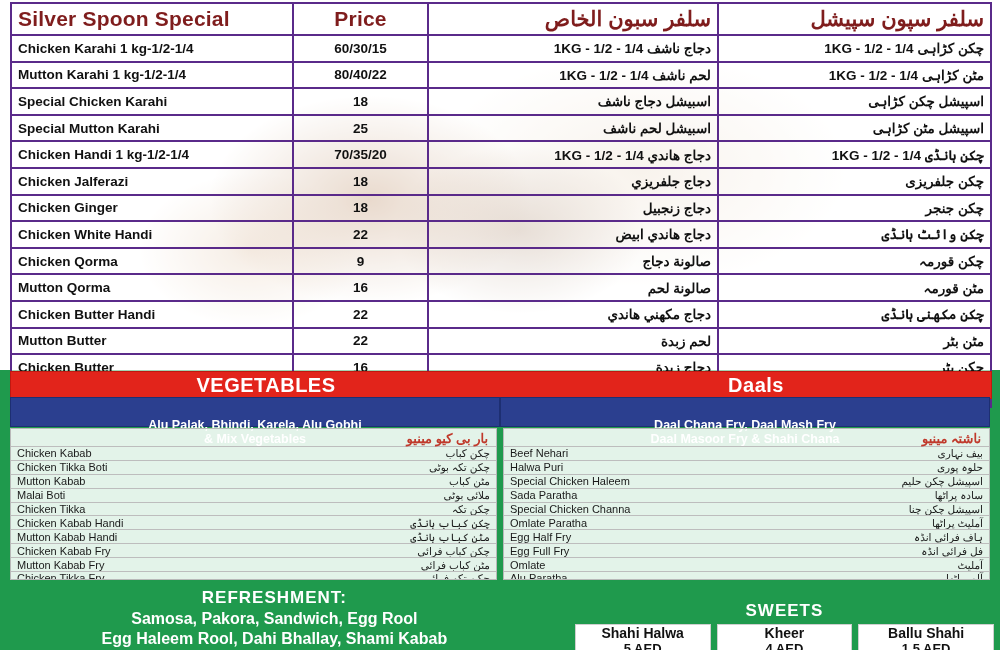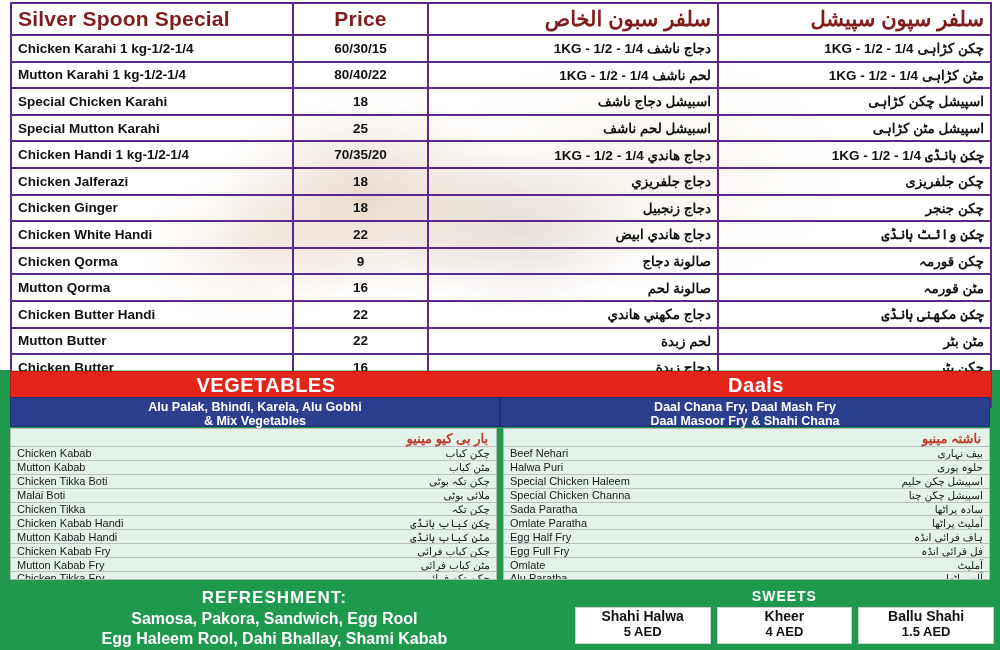--- a/index.html
+++ b/index.html
@@ -70,21 +70,21 @@
     flex:1;text-align:center;color:#ffffff;font-size:20px;font-weight:bold;
     line-height:26px;letter-spacing:.5px;padding-left:20px;
   }
   .blue-band{
     position:absolute;left:10px;top:397px;width:980px;height:30px;
     display:flex;
   }
   .blue-band > div{
     flex:1;background:#2b3f8f;color:#ffffff;text-align:center;
     font-size:12.5px;font-weight:bold;line-height:14px;
-    padding-top:2px;border:1px solid #1d2f72;box-sizing:border-box;
+    padding-top:20px;border:1px solid #1d2f72;box-sizing:border-box;
   }
 
   
   .panels{
     position:absolute;left:10px;top:428px;width:980px;height:152px;
     display:flex;gap:6px;
   }
   .panel{
     flex:1;background:rgba(255,255,255,.88);
     border:1px solid #b9b9b9;
@@ -114,21 +114,21 @@
     gap:20px;
   }
   .refresh{
     width:560px;text-align:center;color:#ffffff;
   }
   .refresh .t{font-size:17px;font-weight:bold;letter-spacing:1px;margin-top:3px}
   .refresh .l{font-size:16px;font-weight:bold;margin-top:2px}
   .sweets{
     width:440px;text-align:center;color:#ffffff;
   }
-  .sweets .t{font-size:14px;font-weight:bold;letter-spacing:1px;margin-top:3px}
+  .sweets .t{font-size:17px;font-weight:bold;letter-spacing:1px;margin-top:16px}
   .sweet-row{display:flex;margin-top:3px;padding:0 6px;gap:6px;}
   .sweet{
     flex:1;background:#ffffff;color:#111;border:1px solid #cfcfcf;
     font-size:14px;font-weight:bold;line-height:16px;padding:0 0 3px;
   }
   .sweet .p{font-size:13px}
 </style>
 </head>
 <body>
 
@@ -257,26 +257,26 @@
   <div class="panels">
     <div class="panel">
       <div class="panel-title">بار بی کیو مینیو</div>
       <table>
         <tbody>
           <tr>
               <td class="en">Chicken Kabab</td>
               <td class="ur">چکن کباب</td>
             </tr>
           <tr>
+              <td class="en">Chicken Tikka Boti</td>
+              <td class="ur">چکن تکہ بوٹی</td>
+            </tr>
+          <tr>
               <td class="en">Mutton Kabab</td>
               <td class="ur">مٹن کباب</td>
-            </tr>
-          <tr>
-              <td class="en">Chicken Tikka Boti</td>
-              <td class="ur">چکن تکہ بوٹی</td>
             </tr>
           <tr>
               <td class="en">Malai Boti</td>
               <td class="ur">ملائی بوٹی</td>
             </tr>
           <tr>
               <td class="en">Chicken Tikka</td>
               <td class="ur">چکن تکہ</td>
             </tr>
           <tr>
@@ -314,26 +314,26 @@
             </tr>
           <tr>
               <td class="en">Halwa Puri</td>
               <td class="ur">حلوہ پوری</td>
             </tr>
           <tr>
               <td class="en">Special Chicken Haleem</td>
               <td class="ur">اسپیشل چکن حلیم</td>
             </tr>
           <tr>
+              <td class="en">Sada Paratha</td>
+              <td class="ur">سادہ پراٹھا</td>
+            </tr>
+          <tr>
               <td class="en">Special Chicken Channa</td>
               <td class="ur">اسپیشل چکن چنا</td>
-            </tr>
-          <tr>
-              <td class="en">Sada Paratha</td>
-              <td class="ur">سادہ پراٹھا</td>
             </tr>
           <tr>
               <td class="en">Omlate Paratha</td>
               <td class="ur">آملیٹ پراٹھا</td>
             </tr>
           <tr>
               <td class="en">Egg Half Fry</td>
               <td class="ur">ہاف فرائی انڈہ</td>
             </tr>
           <tr>

